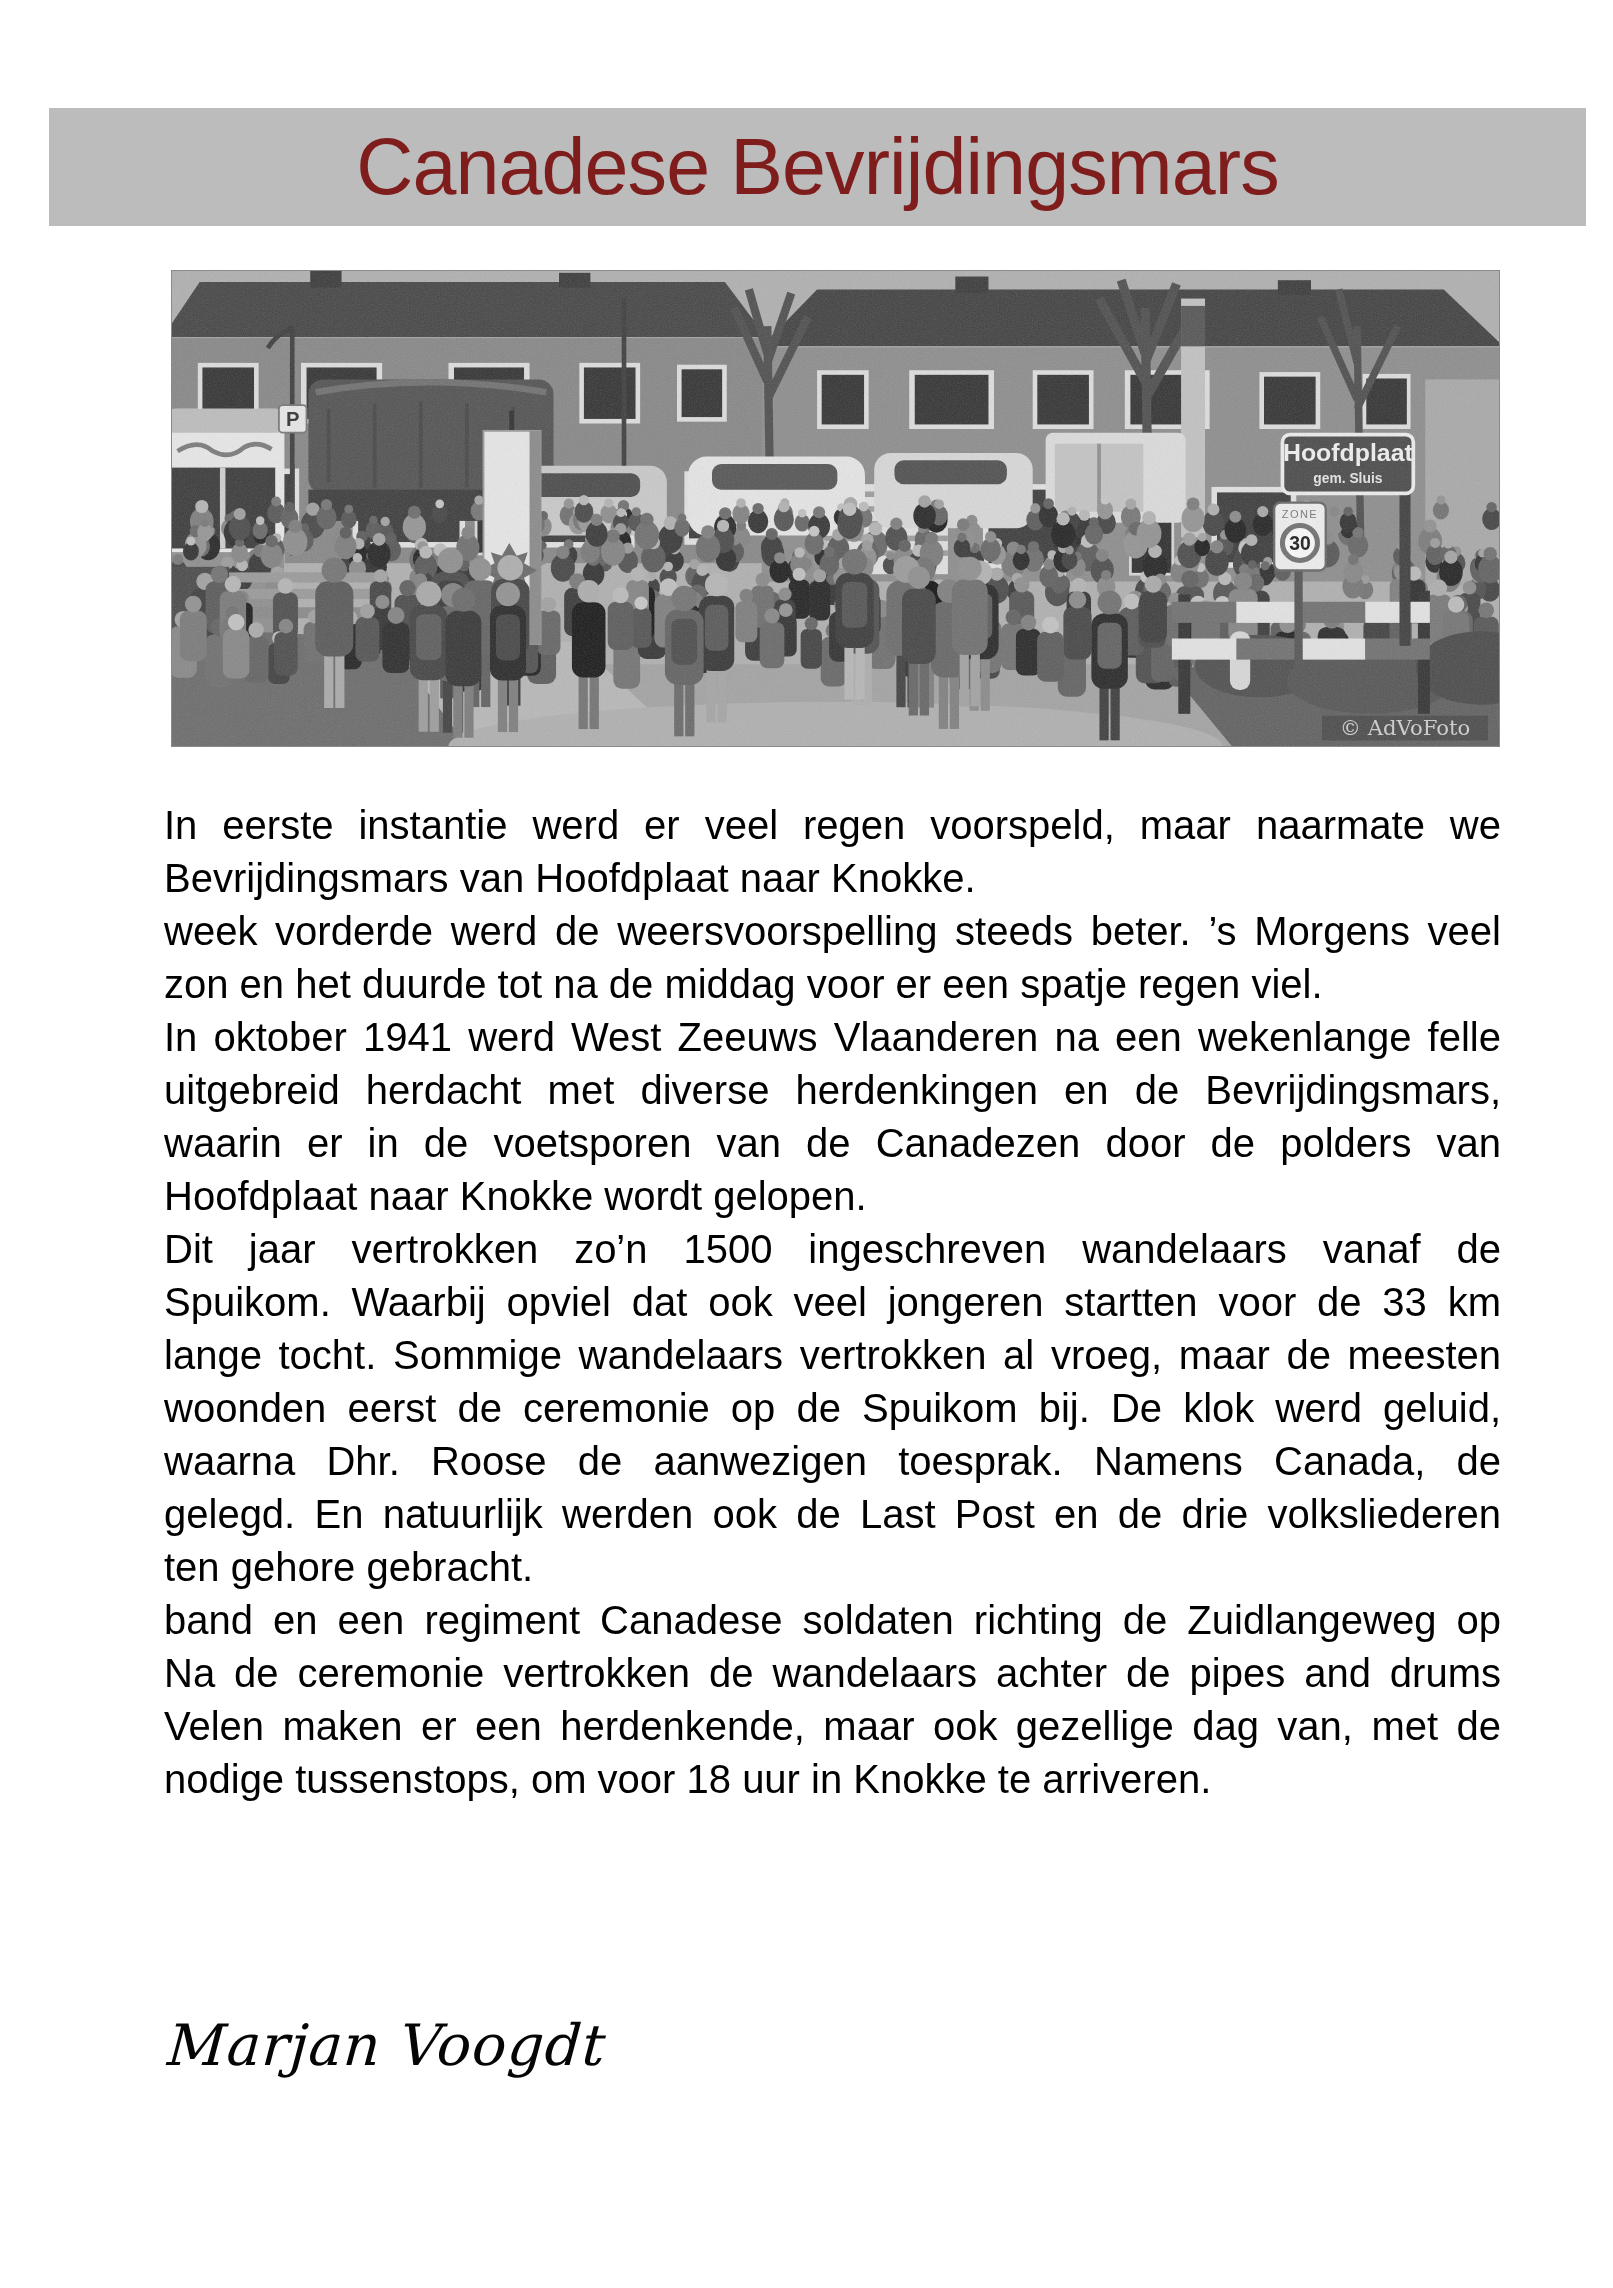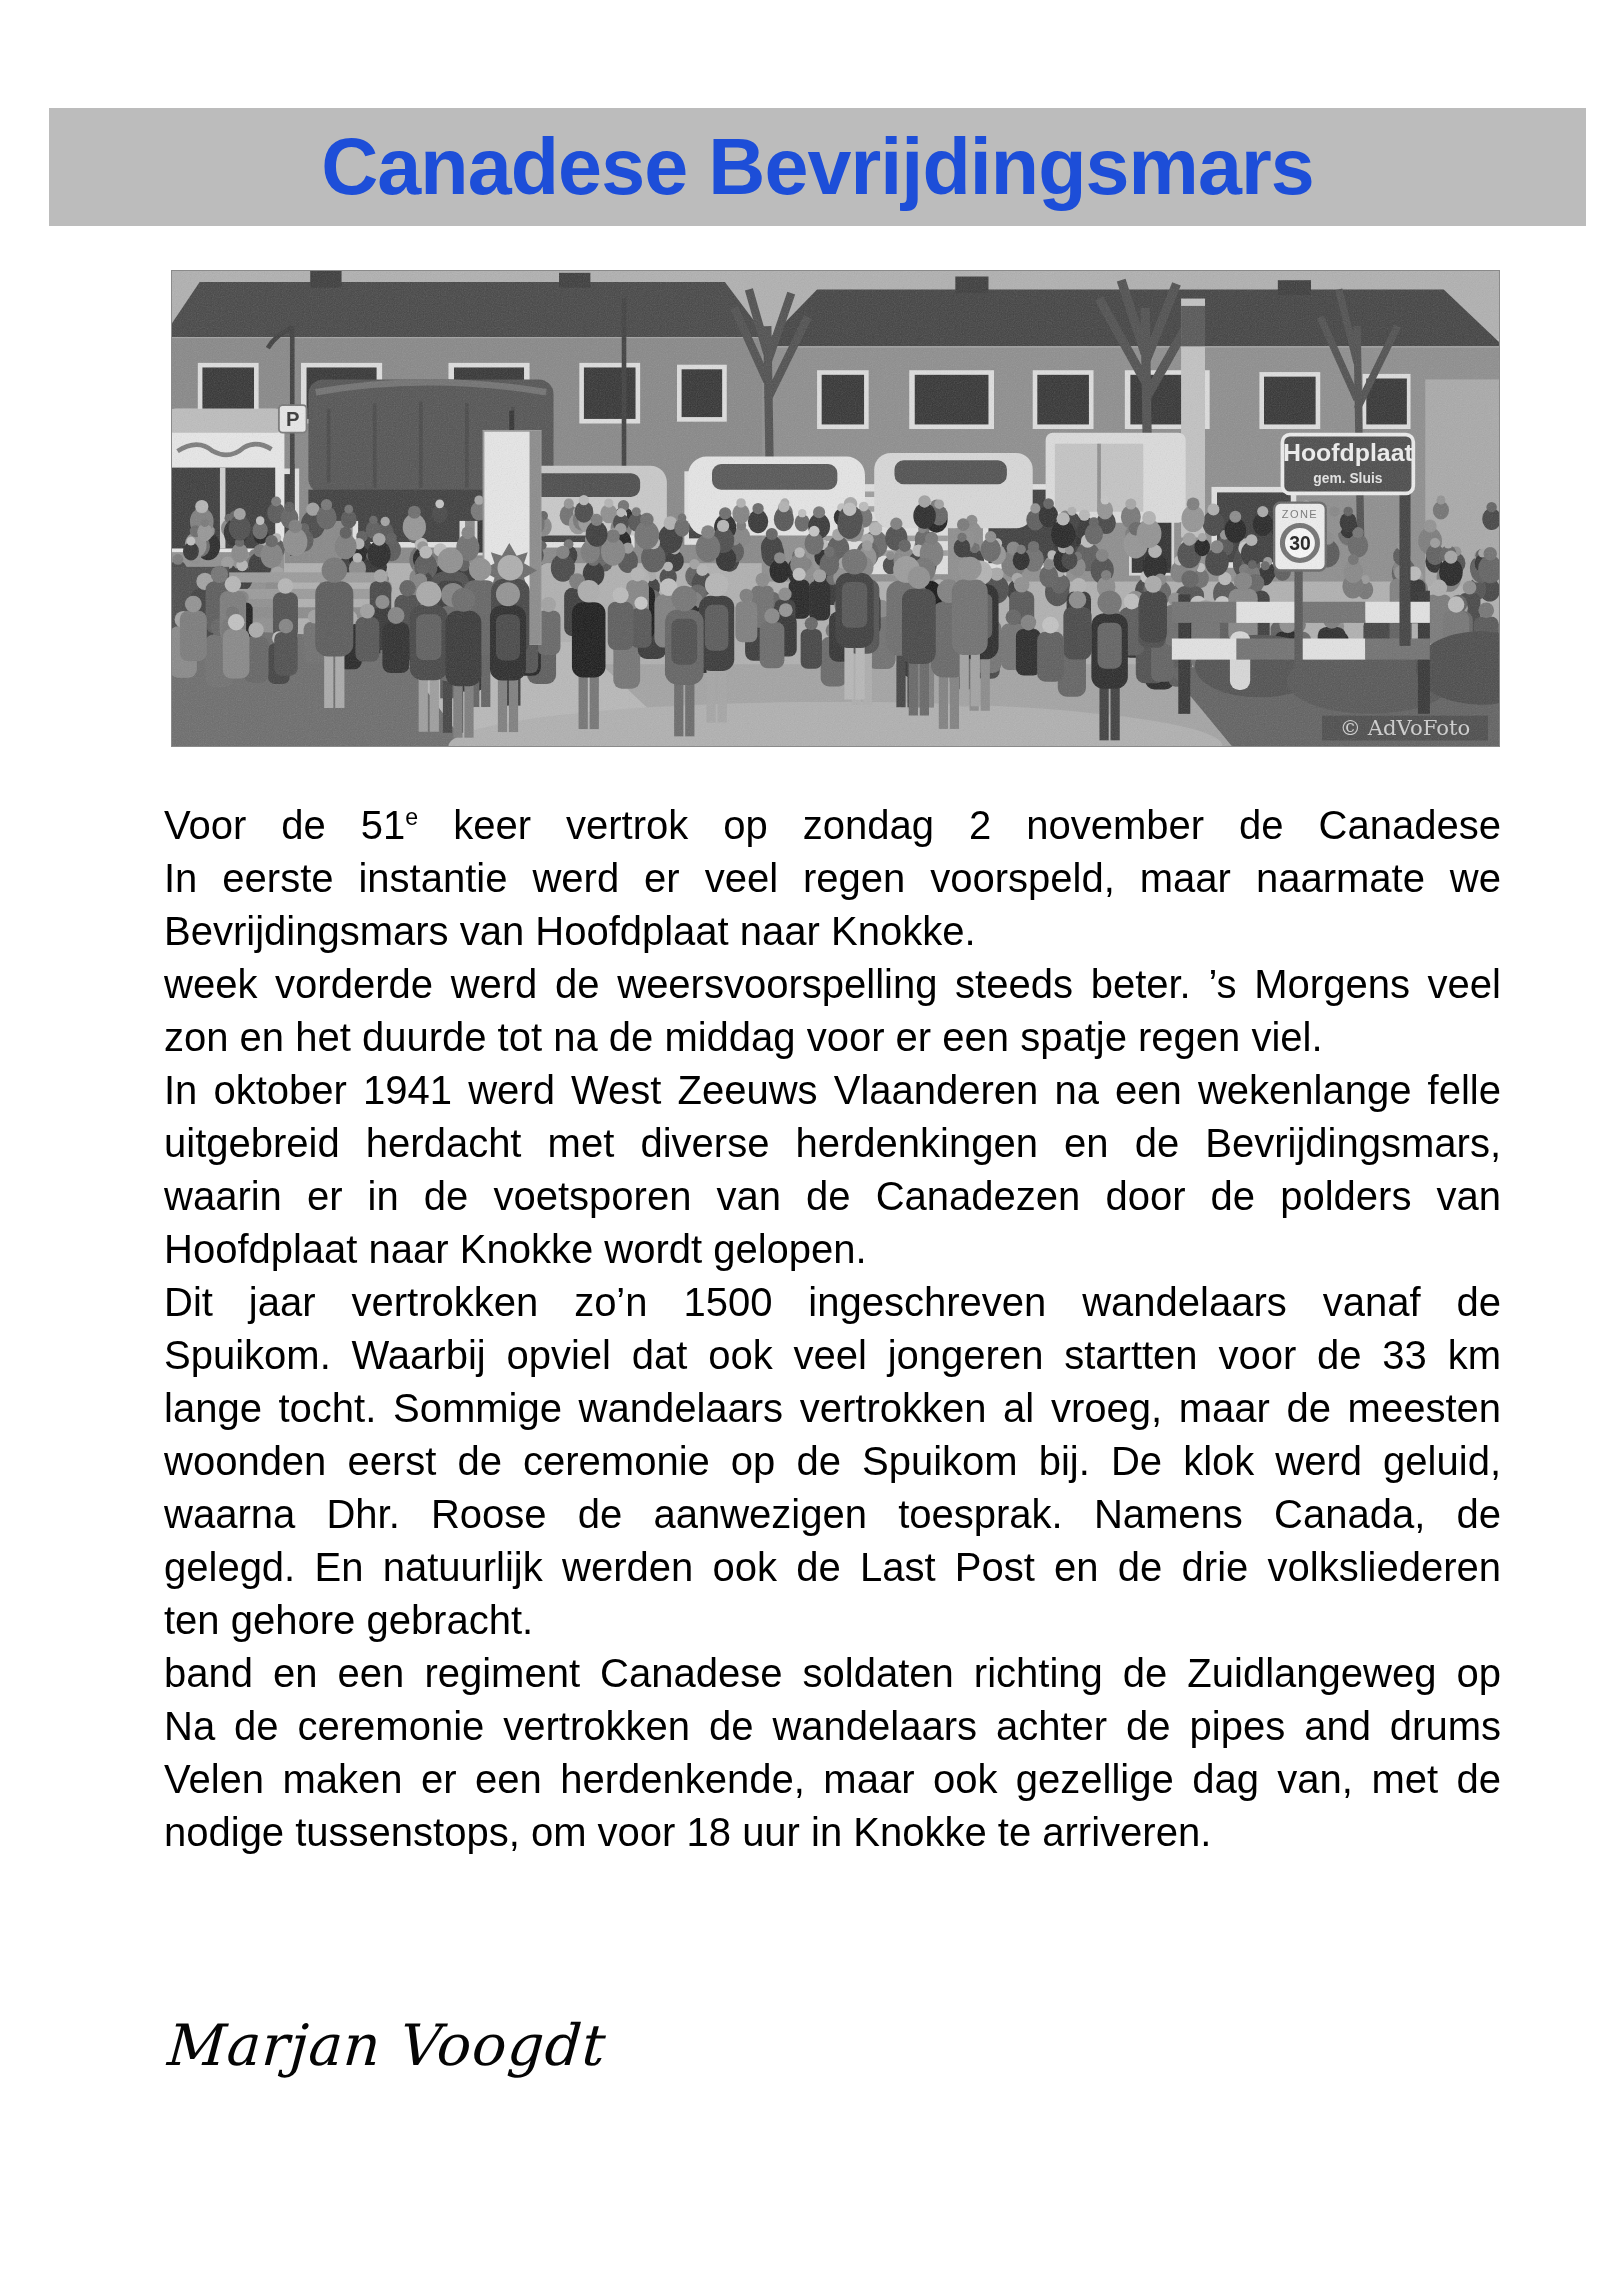--- a/index.html
+++ b/index.html
@@ -5,21 +5,21 @@
   html,body{margin:0;padding:0;}
   body{
     width:1613px;height:2289px;position:relative;background:#ffffff;
     font-family:"Liberation Sans", sans-serif;color:#000;overflow:hidden;
   }
   .title-banner{
     position:absolute;left:49px;top:108px;width:1537px;height:118px;
     background:#bcbcbc;display:flex;align-items:center;justify-content:center;
   }
   .title-banner h1{
-    margin:8px;font-size:79px;font-weight:700;letter-spacing:-0.9px;color:#1d4ed8;
+    margin:8px;font-size:79px;font-weight:400;letter-spacing:-0.9px;color:#7f1d1d;
     font-family:"Liberation Sans", sans-serif;
   }
   .photo-frame{
     position:absolute;left:171px;top:270px;width:1329px;height:477px;
     border:1.8px solid #8a8a8a;box-sizing:border-box;background:#b4b4b4;overflow:hidden;
   }
   .photo-frame svg{display:block;width:100%;height:100%;}
   .article{
     position:absolute;left:164px;top:799px;width:1337px;
     font-size:40px;line-height:53px;color:#000;
@@ -1076,21 +1076,20 @@
     <g>
       <rect x="1248" y="484" width="180" height="27" fill="#000000" opacity="0.22"></rect>
       <text x="1338" y="505" font-size="23" fill="#cfcfcf" text-anchor="middle" font-family="DejaVu Serif, serif">© AdVoFoto</text>
     </g>
 
     <rect x="0" y="0" width="1440" height="517" filter="url(#grain)"></rect>
   </svg>
 </figure>
 
 <main class="article" id="article">
-    <div class="pline">Voor de 51<sup>e</sup> keer vertrok op zondag 2 november de Canadese</div>
     <div class="pline">In eerste instantie werd er veel regen voorspeld, maar naarmate we</div>
     <div class="pline last">Bevrijdingsmars van Hoofdplaat naar Knokke.</div>
     <div class="pline">week vorderde werd de weersvoorspelling steeds beter. ’s Morgens veel</div>
     <div class="pline last">zon en het duurde tot na de middag voor er een spatje regen viel.</div>
     <div class="pline">In oktober 1941 werd West Zeeuws Vlaanderen na een wekenlange felle</div>
     <div class="pline">uitgebreid herdacht met diverse herdenkingen en de Bevrijdingsmars,</div>
     <div class="pline">waarin er in de voetsporen van de Canadezen door de polders van</div>
     <div class="pline last">Hoofdplaat naar Knokke wordt gelopen.</div>
     <div class="pline">Dit jaar vertrokken zo’n 1500 ingeschreven wandelaars vanaf de</div>
     <div class="pline">Spuikom. Waarbij opviel dat ook veel jongeren startten voor de 33 km</div>

